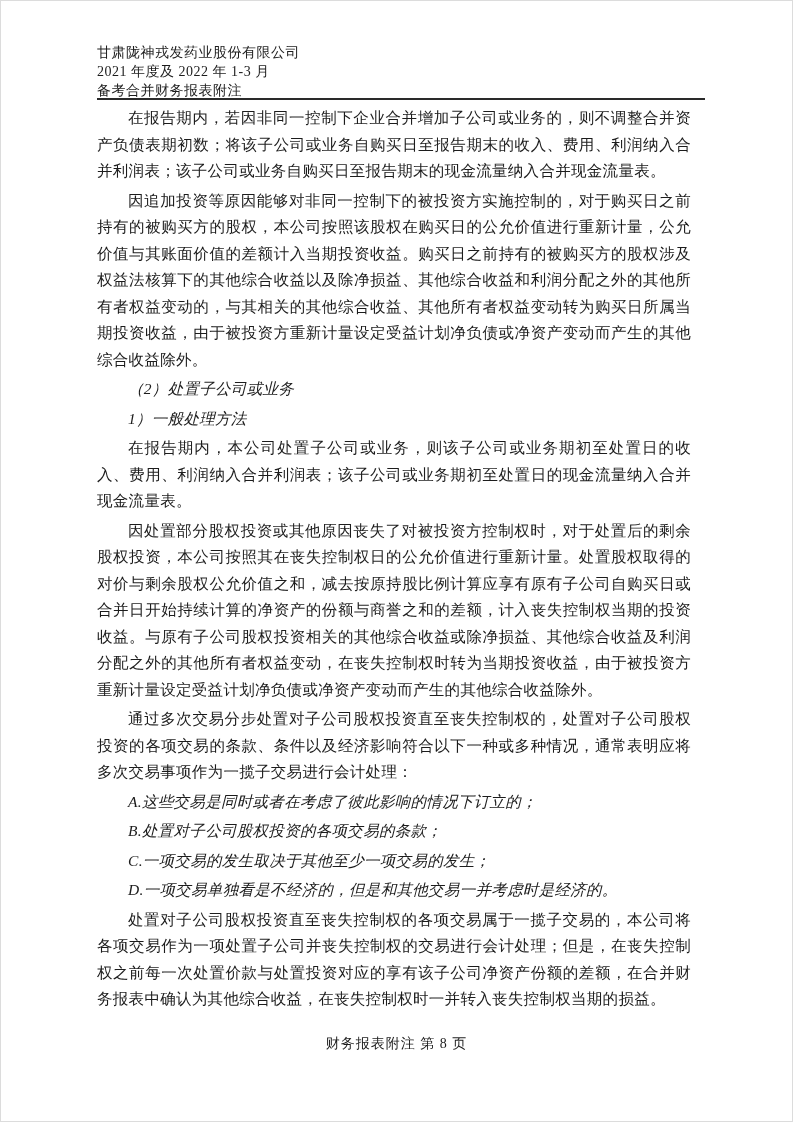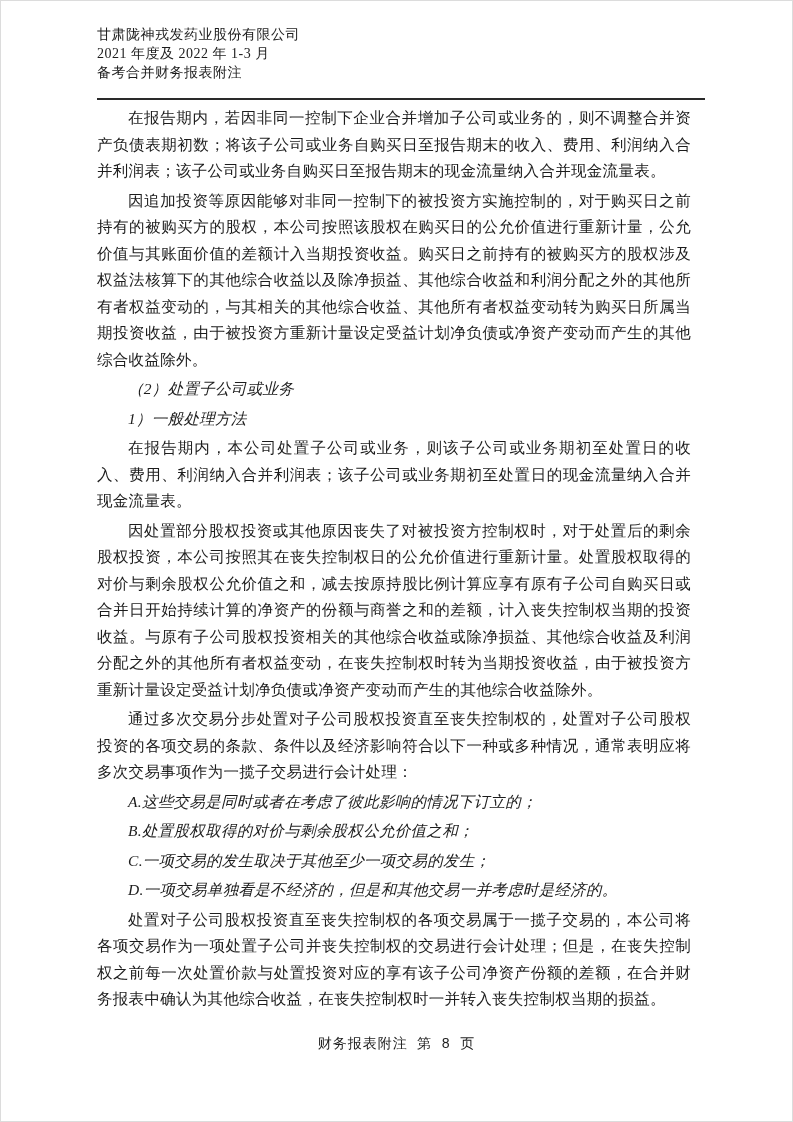--- a/index.html
+++ b/index.html
@@ -14,21 +14,21 @@
     background: #ffffff;
     box-sizing: border-box;
     border: 1px solid #dcdcdc;
     font-family: "Liberation Serif", "DejaVu Serif", serif;
     color: #1c1c1c;
     overflow: hidden;
   }
   .doc-header {
     position: absolute;
     left: 96px;
-    top: 24px;
+    top: 42px;
     width: 608px;
     font-size: 14px;
     line-height: 19px;
     letter-spacing: 0.5px;
   }
   .doc-header div { white-space: nowrap; }
   .header-rule {
     position: absolute;
     left: 96px;
     top: 97px;
@@ -61,21 +61,20 @@
     font-style: italic;
   }
   .doc-footer {
     position: absolute;
     left: 0;
     top: 1034px;
     width: 100%;
     text-align: center;
     font-size: 14px;
     letter-spacing: 1px;
-    font-family: Liberation Mono, monospace;
   }
 </style>
 </head>
 <body>
 
 <div class="page">
 
   <div class="doc-header">
     <div>甘肃陇神戎发药业股份有限公司</div>
     <div>2021 年度及 2022 年 1-3 月</div>
@@ -86,21 +85,21 @@
 
   <div class="content">
     <p class="para">在报告期内，若因非同一控制下企业合并增加子公司或业务的，则不调整合并资产负债表期初数；将该子公司或业务自购买日至报告期末的收入、费用、利润纳入合并利润表；该子公司或业务自购买日至报告期末的现金流量纳入合并现金流量表。</p>
     <p class="para">因追加投资等原因能够对非同一控制下的被投资方实施控制的，对于购买日之前持有的被购买方的股权，本公司按照该股权在购买日的公允价值进行重新计量，公允价值与其账面价值的差额计入当期投资收益。购买日之前持有的被购买方的股权涉及权益法核算下的其他综合收益以及除净损益、其他综合收益和利润分配之外的其他所有者权益变动的，与其相关的其他综合收益、其他所有者权益变动转为购买日所属当期投资收益，由于被投资方重新计量设定受益计划净负债或净资产变动而产生的其他综合收益除外。</p>
     <p class="heading">（2）处置子公司或业务</p>
     <p class="heading">1）一般处理方法</p>
     <p class="para">在报告期内，本公司处置子公司或业务，则该子公司或业务期初至处置日的收入、费用、利润纳入合并利润表；该子公司或业务期初至处置日的现金流量纳入合并现金流量表。</p>
     <p class="para">因处置部分股权投资或其他原因丧失了对被投资方控制权时，对于处置后的剩余股权投资，本公司按照其在丧失控制权日的公允价值进行重新计量。处置股权取得的对价与剩余股权公允价值之和，减去按原持股比例计算应享有原有子公司自购买日或合并日开始持续计算的净资产的份额与商誉之和的差额，计入丧失控制权当期的投资收益。与原有子公司股权投资相关的其他综合收益或除净损益、其他综合收益及利润分配之外的其他所有者权益变动，在丧失控制权时转为当期投资收益，由于被投资方重新计量设定受益计划净负债或净资产变动而产生的其他综合收益除外。</p>
     <p class="para">通过多次交易分步处置对子公司股权投资直至丧失控制权的，处置对子公司股权投资的各项交易的条款、条件以及经济影响符合以下一种或多种情况，通常表明应将多次交易事项作为一揽子交易进行会计处理：</p>
     <p class="list">A.这些交易是同时或者在考虑了彼此影响的情况下订立的；</p>
-    <p class="list">B.处置股权取得的对价与剩余股权公允价值之和；</p>
+    <p class="list">B.处置对子公司股权投资的各项交易的条款；</p>
     <p class="list">C.一项交易的发生取决于其他至少一项交易的发生；</p>
     <p class="list">D.一项交易单独看是不经济的，但是和其他交易一并考虑时是经济的。</p>
     <p class="para">处置对子公司股权投资直至丧失控制权的各项交易属于一揽子交易的，本公司将各项交易作为一项处置子公司并丧失控制权的交易进行会计处理；但是，在丧失控制权之前每一次处置价款与处置投资对应的享有该子公司净资产份额的差额，在合并财务报表中确认为其他综合收益，在丧失控制权时一并转入丧失控制权当期的损益。</p>
   </div>
 
   <div class="doc-footer">财务报表附注 第 8 页</div>
 
 </div>
 
 </body></html>

